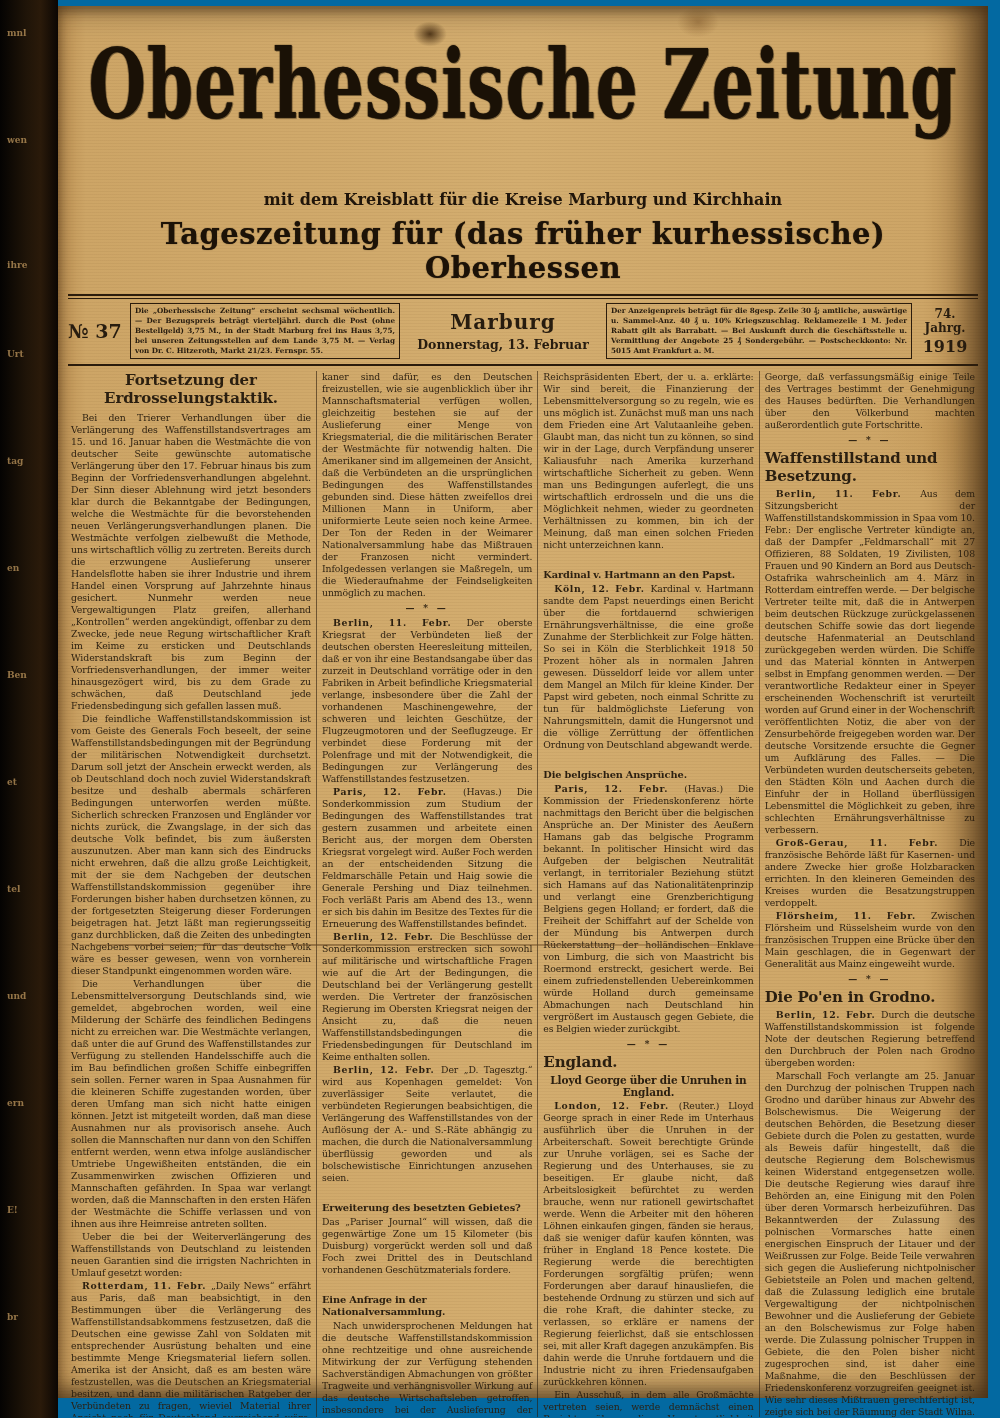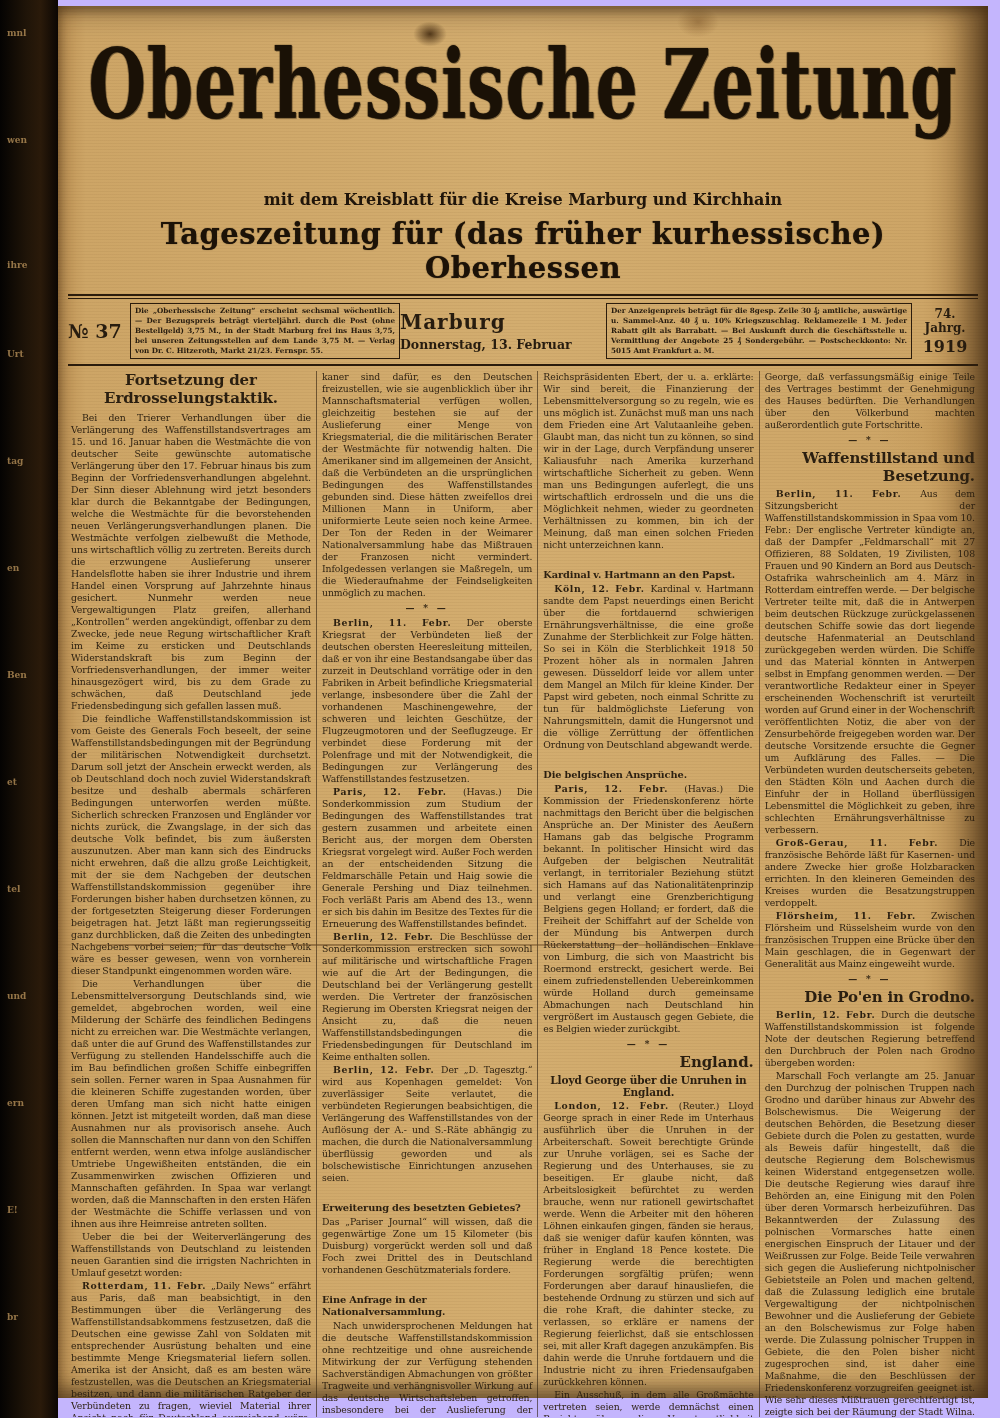--- a/index.html
+++ b/index.html
@@ -1,17 +1,17 @@
 <!DOCTYPE html>
 <html lang="de"><head>
 <meta charset="utf-8">
 <style>
   html,body{margin:0;padding:0;background:#080503;}
   .screen{position:relative;width:1000px;height:1418px;overflow:hidden;
-          background:#c4b5fd;font-family:"DejaVu Serif",serif;}
+          background:#0369a1;font-family:"DejaVu Serif",serif;}
   
   .edge{position:absolute;left:0;top:0;width:58px;height:1418px;
         background:linear-gradient(90deg,#040302 0%,#1f1408 45%,#2a1a0a 70%,#0b0603 100%);}
   .edge span{position:absolute;left:7px;font-size:9px;font-weight:bold;color:#c59c60;opacity:.72;}
   
   .paper{position:absolute;left:58px;top:6px;width:930px;height:1392px;color:#271c0f;
     background:
       radial-gradient(24px 18px at 372px 28px, rgba(61,37,12,.85), rgba(61,37,12,0) 70%),
       radial-gradient(30px 22px at 640px 16px, rgba(120,80,35,.45), rgba(0,0,0,0) 70%),
       radial-gradient(120px 90px at 902px 430px, rgba(186,140,74,.38), rgba(0,0,0,0) 70%),
@@ -28,40 +28,40 @@
          text-shadow:0 0 1px #1a1106,1px 1px 0 rgba(26,17,6,.4),-1px 0 0 rgba(26,17,6,.3);}
   .sub1{font-size:16px;font-weight:bold;margin-top:12px;color:#20150a;}
   .sub2{font-size:29px;font-weight:bold;margin-top:8px;letter-spacing:.5px;color:#1c1207;
         text-shadow:0 0 1px rgba(28,18,7,.8);}
   .rule-double{margin:9px 10px 0;border-top:2px solid #2b1c0c;border-bottom:1px solid #2b1c0c;height:2px;}
   .infobar{display:flex;align-items:stretch;margin:0 10px;padding:4px 0 5px;
            border-bottom:2px solid #2b1c0c;}
   .issue{width:62px;display:flex;align-items:center;font-size:19px;font-weight:bold;}
   .pubbox{width:260px;border:1px solid #2b1c0c;padding:2px 4px;font-size:7.2px;line-height:1.4;
           font-weight:bold;text-align:justify;}
-  .dateblock{flex:1;align-self:center;}
+  .dateblock{flex:1;text-align:center;align-self:center;}
   .city{font-size:20px;font-weight:bold;letter-spacing:1px;}
   .date{font-size:12.5px;font-weight:bold;margin-top:3px;}
   .adbox{width:296px;border:1px solid #2b1c0c;padding:2px 4px;font-size:7.2px;line-height:1.4;
          font-weight:bold;text-align:justify;}
   .yearblock{width:66px;text-align:center;align-self:center;font-weight:bold;}
   .vol{font-size:12px;} .yr{font-size:16px;margin-top:2px;}
   
   .cols{display:flex;margin:5px 8px 0;height:1046px;overflow:hidden;}
   .col{overflow:hidden;padding:0 5px;text-align:justify;font-size:9.3px;line-height:12px;
        letter-spacing:-.1px;word-spacing:-.3px;color:#2b1f10;hyphens:auto;}
   .col-1{flex:0 0 240px;font-size:9.4px;}
   .col-2,.col-3,.col-4{flex:1;}
   .col + .col{border-left:1px solid rgba(43,28,12,.6);}
   .b-p{text-indent:11px;margin:0 0 1px;}
   .b-p.noind{text-indent:0;}
   .lead{letter-spacing:.7px;}
   .b-h1{font-size:15px;font-weight:bold;text-align:center;margin:1px 0 5px;line-height:1.15;}
   .b-h2{font-size:9.8px;font-weight:bold;text-align:left;margin:18px 0 2px;line-height:1.2;}
-  .b-h3{font-size:15px;font-weight:bold;text-align:right;margin:4px 0 3px;line-height:1.15;}
+  .b-h3{font-size:15px;font-weight:bold;text-align:left;margin:4px 0 3px;line-height:1.15;}
   .b-sub{font-size:10.5px;font-weight:bold;text-align:center;margin:0 0 2px;}
   .b-sep{text-align:center;font-weight:bold;margin:3px 0;font-size:9px;letter-spacing:3px;}
   .foldline{position:absolute;left:0;top:938px;width:100%;height:2px;
     background:linear-gradient(90deg,rgba(94,62,26,0),rgba(94,62,26,.55) 8%,rgba(94,62,26,.4) 55%,rgba(94,62,26,0) 95%);}
 </style>
 </head>
 <body>
 
 <div class="screen">
   <div class="edge" id="edge">

